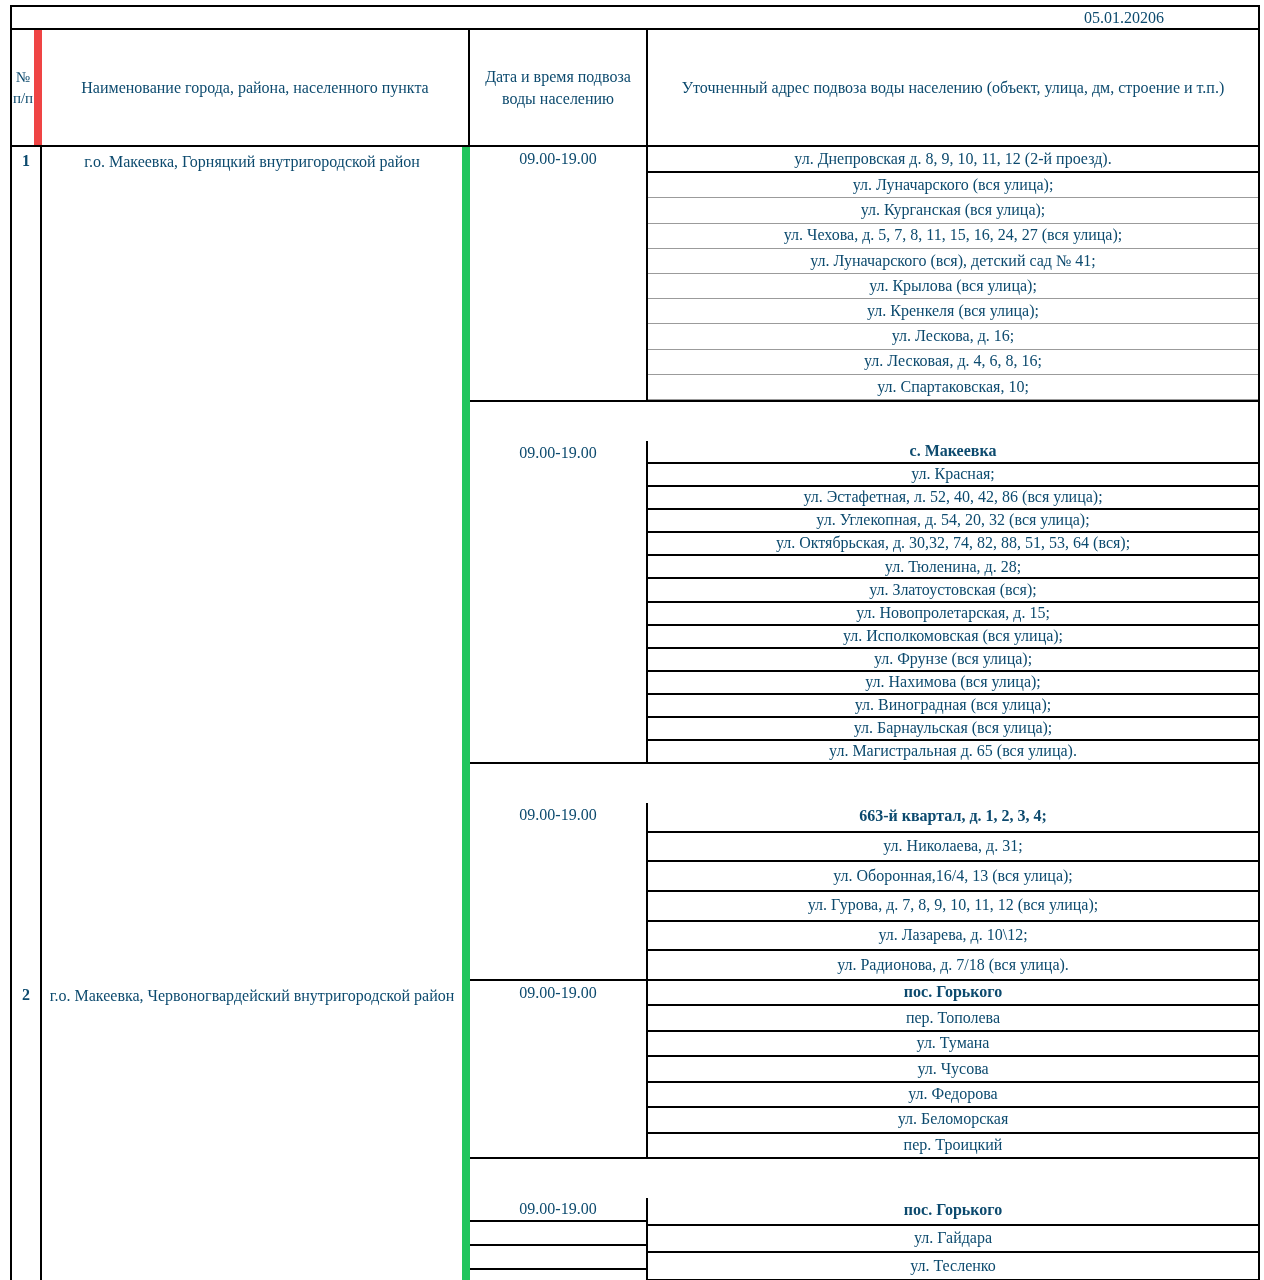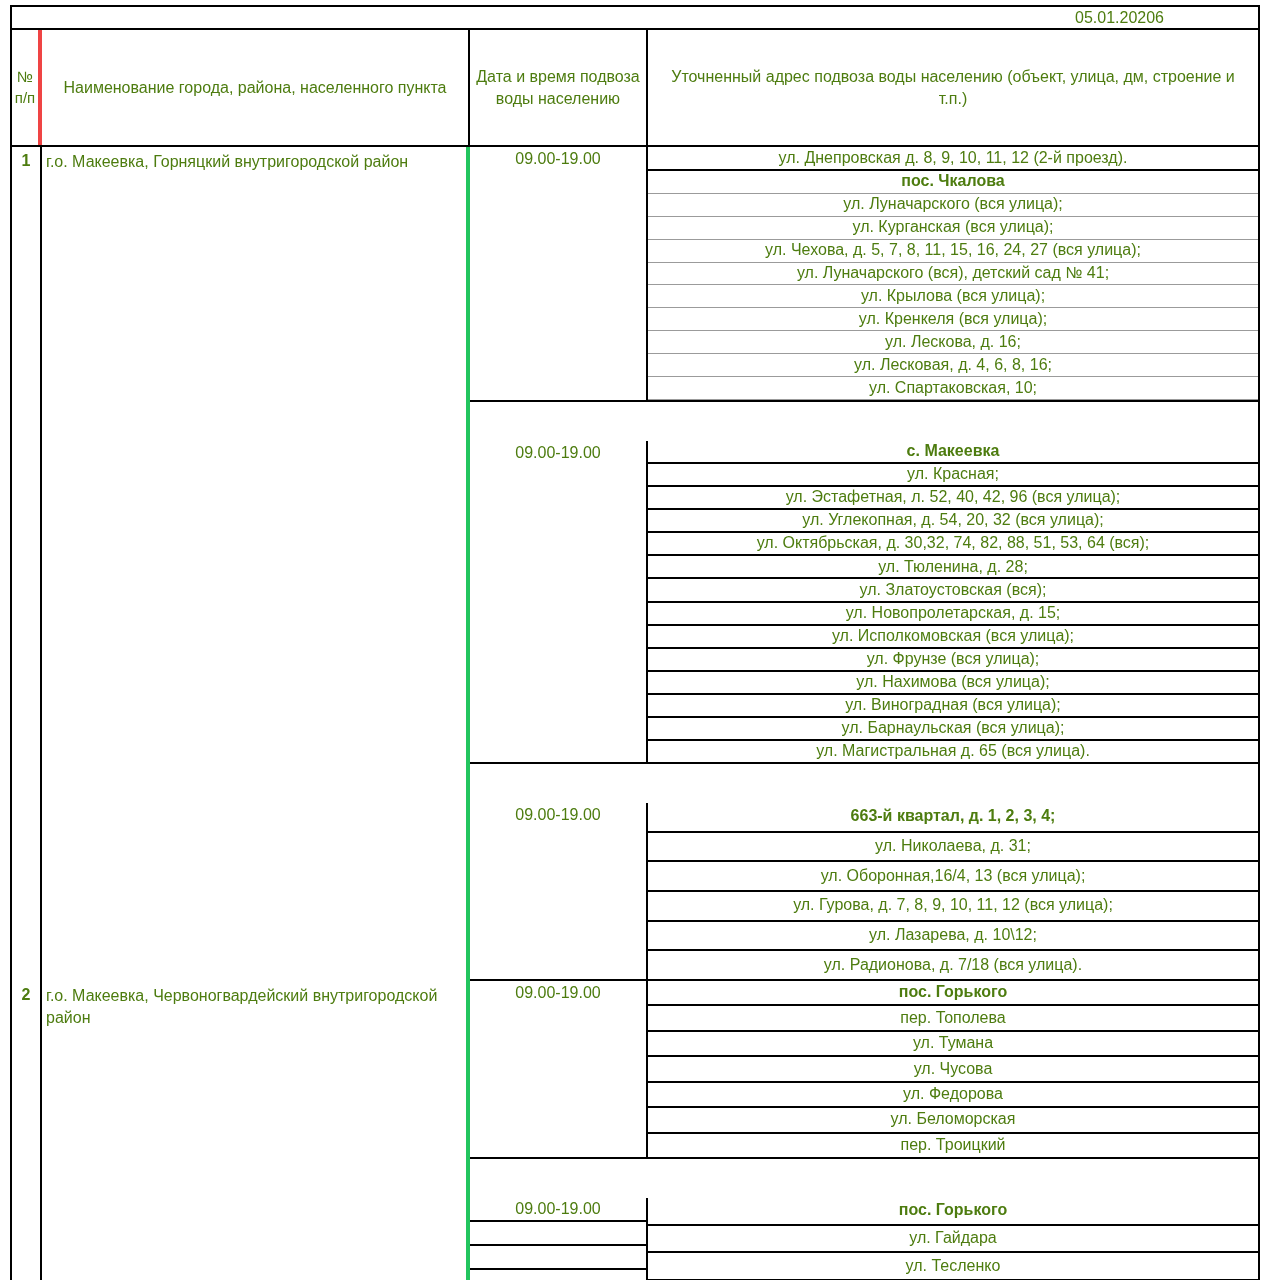--- a/index.html
+++ b/index.html
@@ -1,33 +1,33 @@
 <!DOCTYPE html>
 <html><head>
 <meta charset="utf-8">
 <style>
   html,body{margin:0;padding:0;background:#fff;}
   .page{position:relative;width:1260px;height:1280px;background:#fff;overflow:hidden;
-        font-family:Liberation Sans, sans-serif;color:#4d7c0f;}
+        font-family:Liberation Serif, serif;color:#0c4a6e;}
   .tbl{position:absolute;left:10px;top:5px;width:1250px;box-sizing:border-box;
        border-left:2px solid #000;border-right:2px solid #000;border-top:2px solid #000;}
   .date-row{height:23px;box-sizing:border-box;border-bottom:2px solid #000;
             display:flex;align-items:center;justify-content:flex-end;
             padding-right:94px;font-size:16px;}
   .head{display:flex;height:117px;box-sizing:border-box;border-bottom:2px solid #000;}
   .hcell{display:flex;align-items:center;justify-content:center;text-align:center;
          font-size:16px;box-sizing:border-box;line-height:1.35;}
-  .h-num{width:30px;border-right:4px solid #ef4444;overflow:visible;font-size:15px;}
+  .h-num{width:30px;border-right:8px solid #ef4444;overflow:visible;font-size:15px;}
   .h-name{width:428px;border-right:2px solid #000;padding:0 10px;}
   .h-time{width:178px;border-right:2px solid #000;padding:0 0;}
   .h-addr{flex:1;padding:0 11px;}
   .row{display:flex;}
   .c-num{width:30px;box-sizing:border-box;border-right:2px solid #000;text-align:center;
          font-weight:bold;font-size:16px;padding-top:5px;}
-  .c-name{width:428px;box-sizing:border-box;border-right:4px solid #22c55e;
+  .c-name{width:428px;box-sizing:border-box;border-right:8px solid #22c55e;text-align:center;
           font-size:16px;padding:4px 4px 0;line-height:1.4;}
   .c-blocks{flex:1;display:flex;flex-direction:column;gap:39px;}
   .block{display:flex;box-sizing:border-box;border-bottom:2px solid #000;}
   .block.noline{border-bottom:none;}
   .t-cell{width:178px;box-sizing:border-box;border-right:2px solid #000;display:flex;
           justify-content:center;align-items:flex-start;padding-top:3px;font-size:16px;}
   .t-cell.split{flex-direction:column;align-items:stretch;padding:0;}
   .t-sub{flex:1;box-sizing:border-box;border-bottom:2px solid #000;display:flex;
          align-items:center;justify-content:center;font-size:16px;}
   .t-sub:last-child{border-bottom:none;}
@@ -58,40 +58,39 @@
         <div class="row">
           <div class="c-num">1</div>
           <div class="c-name">г.о. Макеевка, Горняцкий внутригородской район</div>
           <div class="c-blocks">
             <div class="block" style="height: 255px;">
               <div class="t-cell">
                 <span>09.00-19.00</span>
               </div>
               <div class="a-col">
                 <div class="a-row">ул. Днепровская д. 8, 9, 10, 11, 12 (2-й проезд).</div>
-                <div class="a-row bold thin">пос. Чкалова</div>
                 <div class="a-row thin">ул. Луначарского (вся улица);</div>
                 <div class="a-row thin">ул. Курганская (вся улица);</div>
                 <div class="a-row thin">ул. Чехова, д. 5, 7, 8, 11, 15, 16, 24, 27 (вся улица);</div>
                 <div class="a-row thin">ул. Луначарского (вся), детский сад № 41;</div>
                 <div class="a-row thin">ул. Крылова (вся улица);</div>
                 <div class="a-row thin">ул. Кренкеля (вся улица);</div>
                 <div class="a-row thin">ул. Лескова, д. 16;</div>
                 <div class="a-row thin">ул. Лесковая, д. 4, 6, 8, 16;</div>
                 <div class="a-row thin">ул. Спартаковская, 10;</div>
               </div>
             </div>
             <div class="block" style="height: 323px;">
               <div class="t-cell">
                 <span>09.00-19.00</span>
               </div>
               <div class="a-col">
                 <div class="a-row bold">с. Макеевка</div>
                 <div class="a-row">ул. Красная;</div>
-                <div class="a-row">ул. Эстафетная, л. 52, 40, 42, 96 (вся улица);</div>
+                <div class="a-row">ул. Эстафетная, л. 52, 40, 42, 86 (вся улица);</div>
                 <div class="a-row">ул. Углекопная, д. 54, 20, 32 (вся улица);</div>
                 <div class="a-row">ул. Октябрьская, д. 30,32, 74, 82, 88, 51, 53, 64 (вся);</div>
                 <div class="a-row">ул. Тюленина, д. 28;</div>
                 <div class="a-row">ул. Златоустовская (вся);</div>
                 <div class="a-row">ул. Новопролетарская, д. 15;</div>
                 <div class="a-row">ул. Исполкомовская (вся улица);</div>
                 <div class="a-row">ул. Фрунзе (вся улица);</div>
                 <div class="a-row">ул. Нахимова (вся улица);</div>
                 <div class="a-row">ул. Виноградная (вся улица);</div>
                 <div class="a-row">ул. Барнаульская (вся улица);</div>

